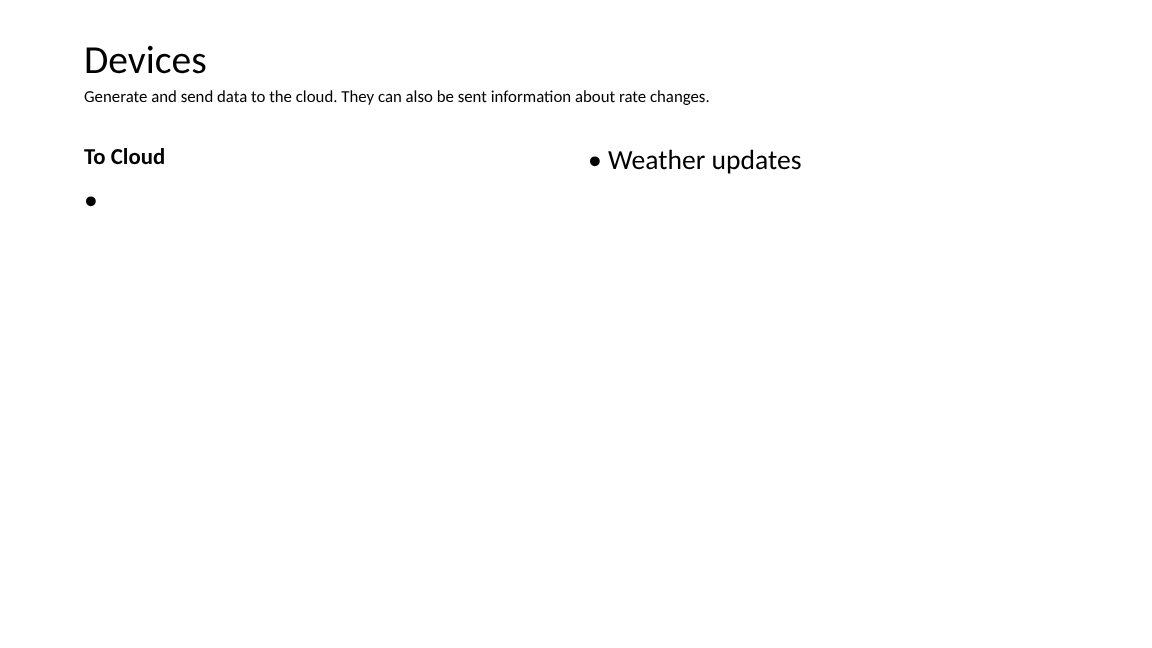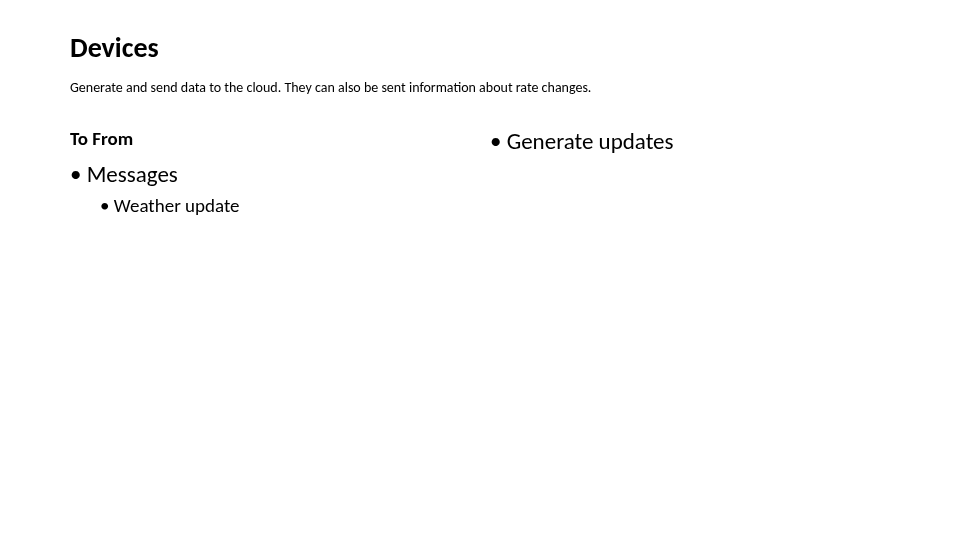--- a/index.html
+++ b/index.html
@@ -9,23 +9,23 @@
     }
     body {
       width: 960px;
       height: 540px;
       background: #ffffff;
       font-family: "Segoe UI", "Calibri", Arial, sans-serif;
       color: #000000;
       padding: 30px 70px;
     }
     .title {
-      font-size: 28px;
-      font-weight: 700;
-      margin-bottom: 14px;
+      font-size: 33px;
+      font-weight: 400;
+      margin-bottom: 2px;
     }
     .subtitle {
       font-size: 14px;
       font-weight: 400;
       line-height: 1.25;
       margin-bottom: 30px;
       max-width: 820px;
     }
     .columns {
       display: flex;
@@ -65,32 +65,26 @@
     }
   </style>
 </head>
 <body>
 
 <h1 class="title">Devices</h1>
 <p class="subtitle">Generate and send data to the cloud. They can also be sent information about rate changes.</p>
 
 <div class="columns">
   <div class="col">
-    <div class="col-heading">To From</div>
+    <div class="col-heading">To Cloud</div>
     <ul class="level1">
       <li>
-        <span>Messages</span>
-        <ul class="level2">
-          <li>
-            <span>Weather update</span>
-          </li>
-        </ul>
       </li>
     </ul>
   </div>
   <div class="col">
     <ul class="level1">
       <li>
-        <span>Generate updates</span>
+        <span>Weather updates</span>
       </li>
     </ul>
   </div>
 </div>
 
 </body></html>

